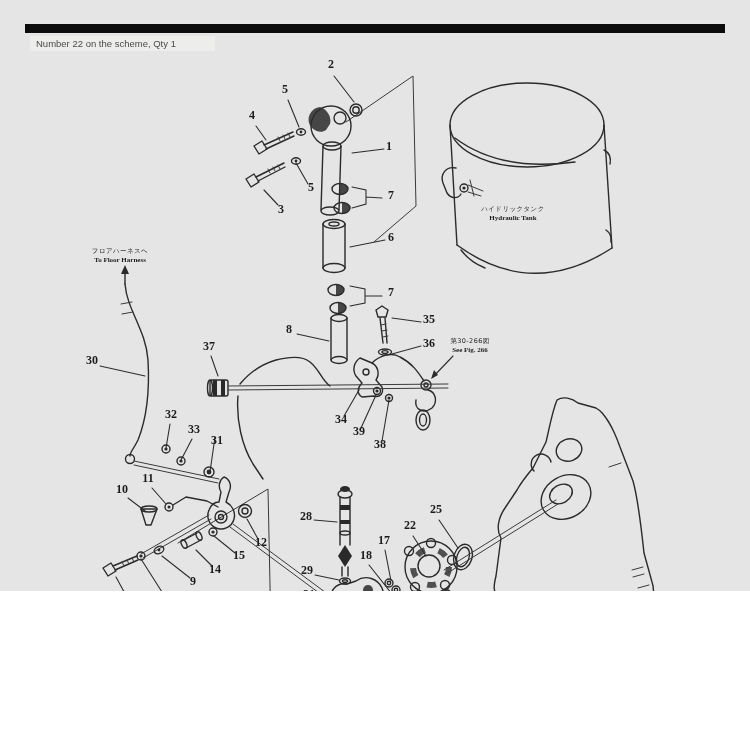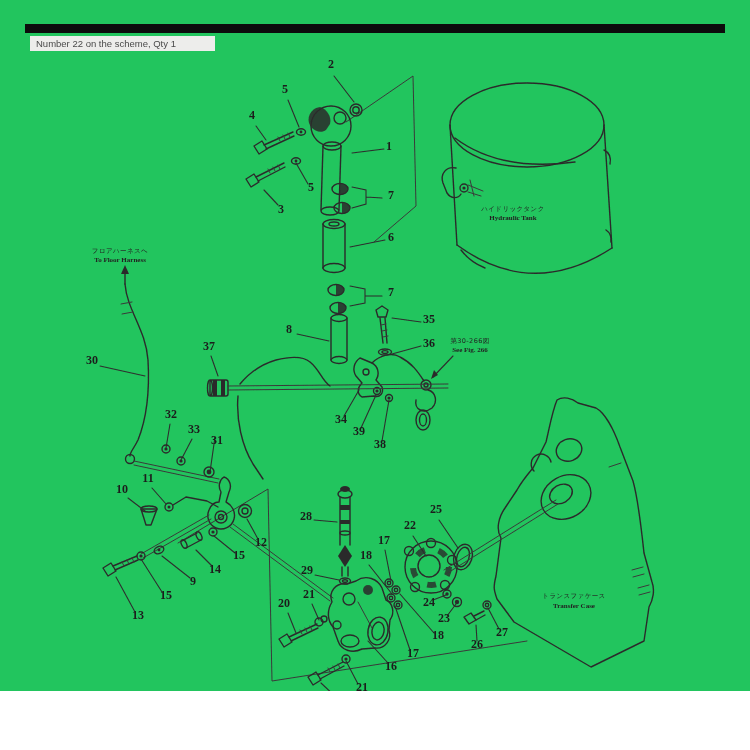--- a/index.html
+++ b/index.html
@@ -1,16 +1,16 @@
 <!DOCTYPE html>
 <html><head>
 <meta charset="utf-8">
 <style>
   html,body{margin:0;padding:0;background:#ffffff;}
-  .stage{position:relative;width:750px;height:691px;background:#22c55e;overflow:hidden;
+  .stage{position:relative;width:750px;height:591px;background:#e5e5e5;overflow:hidden;
          font-family:"Liberation Serif", serif;}
   svg{position:absolute;left:0;top:0;}
   .ink{stroke:#2b2b2b;fill:none;stroke-width:1.4;stroke-linecap:round;stroke-linejoin:round;}
   .thin{stroke:#3a3a3a;fill:none;stroke-width:1;stroke-linecap:round;}
   .leader{stroke:#2e2e2e;fill:none;stroke-width:1.1;stroke-linecap:round;}
   .dark{fill:#2b2b2b;stroke:none;}
   .halfdark{fill:#2b2b2b;opacity:.85;stroke:none;}
   .partnum{font:bold 12px "Liberation Serif", serif;fill:#1c1c1c;text-anchor:middle;}
   .caption{font:9.5px "Liberation Sans", sans-serif;fill:#4a4a4a;}
   .jp{font:6.5px "DejaVu Sans", sans-serif;fill:#222;text-anchor:middle;letter-spacing:.4px;}

